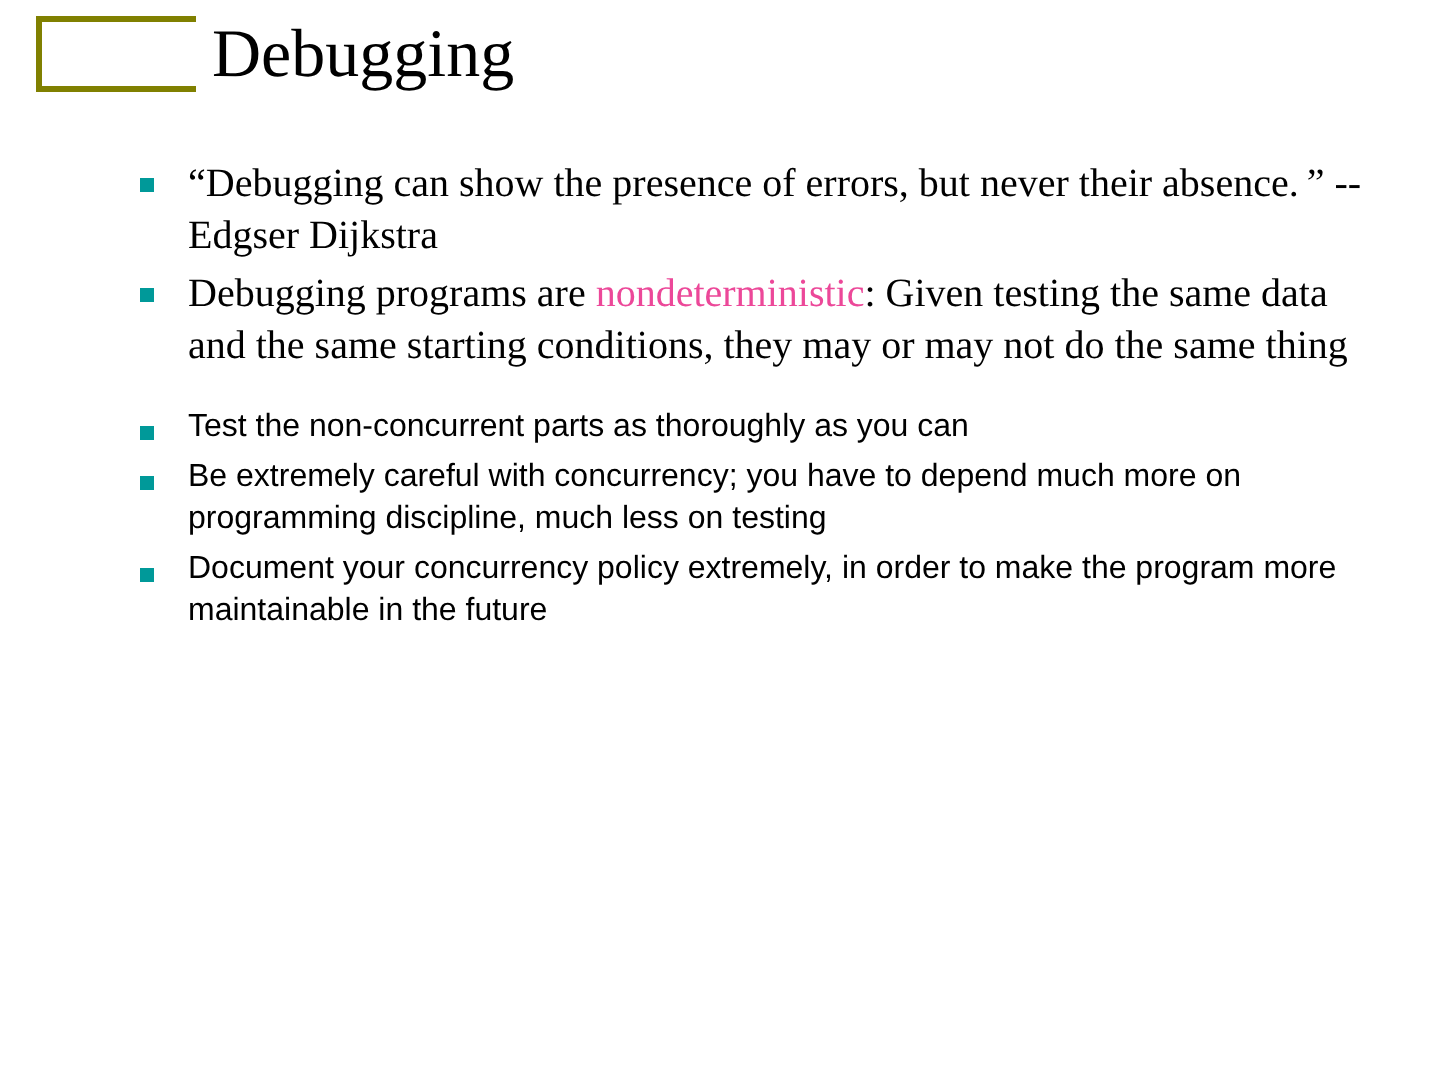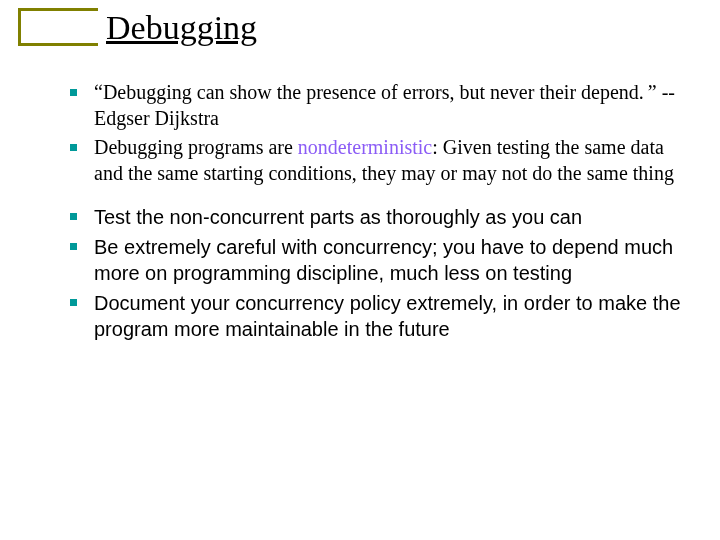--- a/index.html
+++ b/index.html
@@ -47,21 +47,20 @@
     height: 3px;
     background: #808000;
   }
   .title-text {
     position: absolute;
     left: 88px;
     top: 1px;
     font-size: 34px;
     font-weight: 400;
     white-space: nowrap;
-    text-decoration: underline;
   }
   .body {
     position: absolute;
     top: 80px;
     left: 64px;
     right: 32px;
     font-size: 20px;
     line-height: 1.28;
   }
   .body ul {
@@ -84,52 +83,52 @@
     background: #009999;
   }
   .sublist {
     margin-top: 18px !important;
     margin-left: 30px;
   }
   .sublist > li {
     position: relative;
     padding-left: 28px;
     font-family: Arial, Helvetica, sans-serif;
-    font-size: 20px;
+    font-size: 16px;
     line-height: 1.3;
     margin-bottom: 2px;
   }
   .sublist > li::before {
     content: "";
     position: absolute;
     left: 8px;
     top: 7px;
     width: 6px;
     height: 6px;
     background: #009999;
   }
   .nd {
-    color: #8b5cf6;
+    color: #ec4899;
   }
 </style>
 </head>
 <body>
 
 <div class="slide">
 
   <div class="title-block">
     <div class="title-rule-top"></div>
     <div class="title-rule-left"></div>
     <div class="title-rule-bottom"></div>
     <div class="title-text">Debugging</div>
   </div>
 
   <div class="body">
     <ul>
-      <li><span>“Debugging can show the presence of errors, but never their depend. ”  -- Edgser Dijkstra</span></li>
+      <li><span>“Debugging can show the presence of errors, but never their absence. ”  -- Edgser Dijkstra</span></li>
       <li><span>Debugging programs are </span><span class="nd">nondeterministic</span><span>: Given testing the same data and the same starting conditions, they may or may not do the same thing</span></li>
     </ul>
     <ul class="sublist">
       <li><span>Test the non-concurrent parts as thoroughly as you can</span></li>
       <li><span>Be extremely careful with concurrency; you have to depend much more on programming discipline, much less on testing</span></li>
       <li><span>Document your concurrency policy extremely, in order to make the program more maintainable in the future</span></li>
     </ul>
   </div>
 
 </div>

